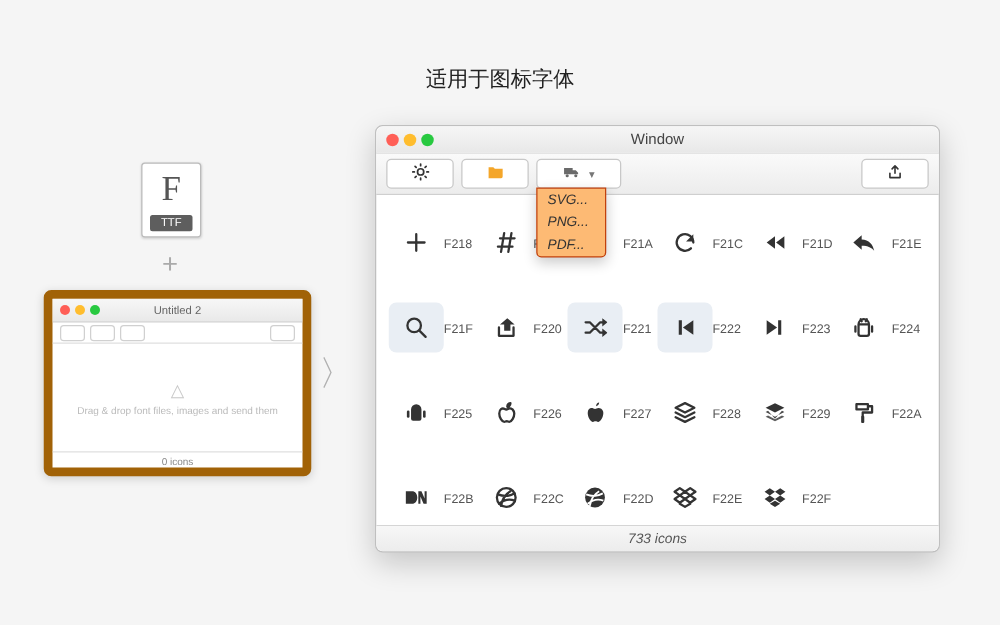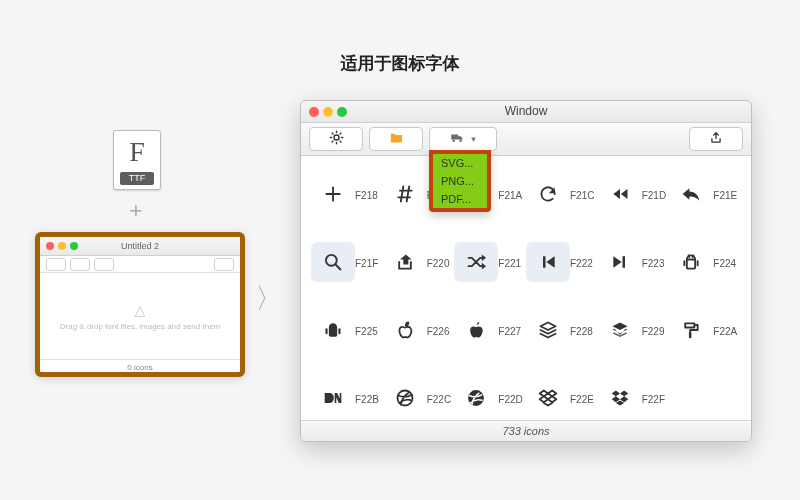--- a/index.html
+++ b/index.html
@@ -9,21 +9,21 @@
     font-family: -apple-system, "Helvetica Neue", Arial, sans-serif;
     font-size: 12px;
     color: #333;
     overflow: hidden;
   }
   .heading {
     position: absolute;
     top: 52px; left: 0; width: 800px;
     text-align: center;
     font-size: 17px;
-    font-weight: 700;
+    font-weight: 400;
     color: #222;
   }
 
   
   .illus { position: absolute; }
   .ttf-file {
     top: 130px; left: 113px; width: 46px; height: 58px;
     background: #fff; border: 1px solid #bbb; border-radius: 3px;
     text-align: center; box-shadow: 0 1px 2px rgba(0,0,0,0.15);
   }
@@ -35,21 +35,21 @@
     position: absolute; left: 6px; right: 6px; bottom: 4px;
     background: #5e5e5e; color: #fff; font-size: 9px; border-radius: 2px;
     line-height: 13px;
   }
   .plus-sym {
     top: 200px; left: 125px; width: 22px; height: 22px;
     font-size: 22px; line-height: 22px; text-align: center; color: #aaa;
   }
   .mini-window {
     top: 232px; left: 35px; width: 200px; height: 135px;
-    background: #fff; border: 5px solid #a16207; border-radius: 6px;
+    background: #fff; border: 7px solid #a16207; border-radius: 6px;
     box-shadow: 0 2px 8px rgba(0,0,0,0.15);
     overflow: hidden;
   }
   .mini-titlebar {
     height: 18px; background: linear-gradient(#f7f7f7,#e9e9e9);
     border-bottom: 1px solid #d0d0d0; position: relative;
     text-align: center; font-size: 9px; line-height: 18px; color: #666;
   }
   .traffic { position: absolute; left: 6px; top: 5px; display: flex; gap: 4px; }
   .traffic span { width: 8px; height: 8px; border-radius: 50%; display: inline-block; }
@@ -89,22 +89,22 @@
     border: 1px solid #c8c8c8; border-radius: 4px; background:#fff;
     display:flex; align-items:center; justify-content:center;
     color:#666; font-size:13px;
   }
   .tb-export { position: relative; min-width: 50px; }
   .tb-export .chev { font-size:9px; margin-left:6px; color:#777; }
   .tb-spacer { flex:1; }
 
   .export-menu {
     position: absolute; top: 22px; left: -1px; width: 54px;
-    background: #84cc16; border:4px solid #c2410c; border-radius: 0 0 4px 4px;
-    box-shadow: 0 4px 10px rgba(0,0,0,0.2); z-index: 10;
+    background: #fdba74; border:1px solid #c2410c; border-radius: 0 0 4px 4px;
+    box-shadow: 0 4px 10px rgba(0,0,0,0.2); z-index: 10; font-style: italic;
   }
   .export-menu div {
     font-size: 11px; padding: 3px 8px; color:#333; text-align:left;
   }
 
   .grid-wrap { flex:1; overflow:hidden; }
   .grid {
     display: grid; grid-template-columns: repeat(6, 1fr);
     padding: 6px 10px 2px; row-gap: 4px;
   }

